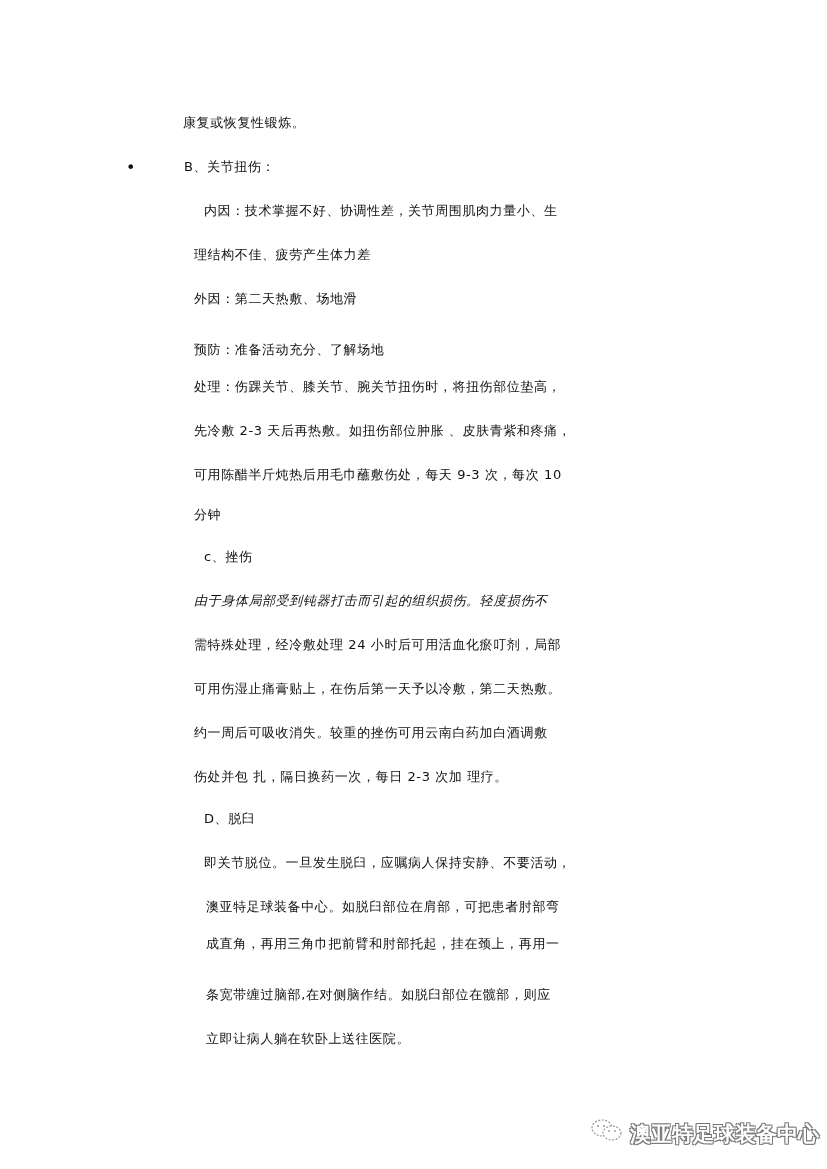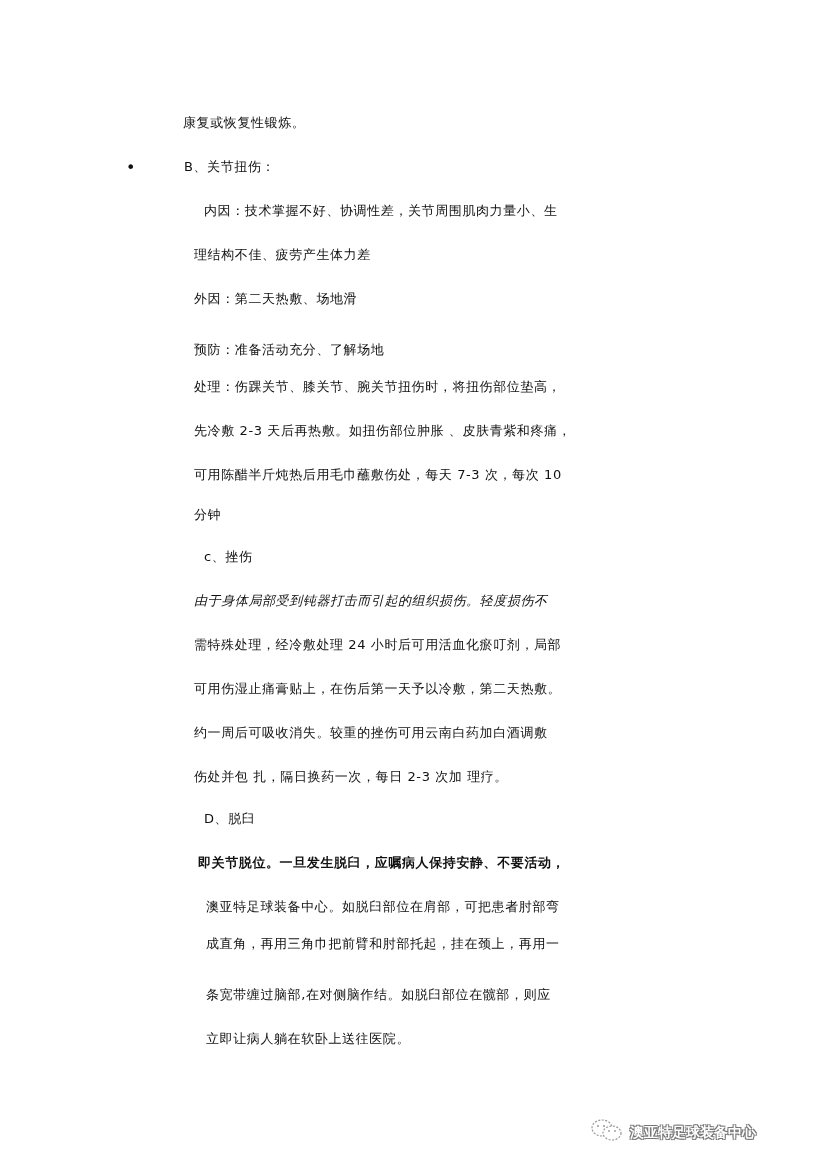--- a/index.html
+++ b/index.html
@@ -8,49 +8,49 @@
     font-family: "DejaVu Sans", "Liberation Sans", sans-serif; color: #111111;
   }
   .line {
     position: absolute; font-size: 13px; line-height: 24px; white-space: nowrap; letter-spacing: 0.6px;
   }
   .bullet {
     position: absolute; left: 126px; top: 156px; font-size: 16px; line-height: 24px;
   }
   .watermark {
     position: absolute; left: 590px; top: 1118px; display: flex; align-items: center; gap: 6px;
-    color: #ffffff; font-size: 14px; font-weight: bold;
+    color: #ffffff; font-size: 21px; font-weight: bold;
     text-shadow: -1px -1px 0 #777, 1px -1px 0 #777, -1px 1px 0 #777, 1px 1px 0 #777;
   }
   .watermark svg { width: 34px; height: 26px; }
 </style>
 </head>
 <body>
 
 <div>
   <span class="bullet">•</span>
   <div id="lines">
       <div class="line" style="left: 183px; top: 111px;">康复或恢复性锻炼。</div>
       <div class="line" style="left: 184px; top: 155px;">B、关节扭伤：</div>
       <div class="line" style="left: 204px; top: 199px;">内因：技术掌握不好、协调性差，关节周围肌肉力量小、生</div>
       <div class="line" style="left: 194px; top: 243px;">理结构不佳、疲劳产生体力差</div>
       <div class="line" style="left: 194px; top: 287px;">外因：第二天热敷、场地滑</div>
       <div class="line" style="left: 194px; top: 331px; margin-top: 7px;">预防：准备活动充分、了解场地</div>
       <div class="line" style="left: 194px; top: 375px;">处理：伤踝关节、膝关节、腕关节扭伤时，将扭伤部位垫高，</div>
       <div class="line" style="left: 194px; top: 419px;">先冷敷 2-3 天后再热敷。如扭伤部位肿胀 、皮肤青紫和疼痛，</div>
-      <div class="line" style="left: 194px; top: 463px;">可用陈醋半斤炖热后用毛巾蘸敷伤处，每天 7-3 次，每次 10</div>
+      <div class="line" style="left: 194px; top: 463px;">可用陈醋半斤炖热后用毛巾蘸敷伤处，每天 9-3 次，每次 10</div>
       <div class="line" style="left: 194px; top: 503px;">分钟</div>
       <div class="line" style="left: 204px; top: 545px;">c、挫伤</div>
       <div class="line" style="left: 194px; top: 589px; font-style: italic;">由于身体局部受到钝器打击而引起的组织损伤。轻度损伤不</div>
       <div class="line" style="left: 194px; top: 633px;">需特殊处理，经冷敷处理 24 小时后可用活血化瘀叮剂，局部</div>
       <div class="line" style="left: 194px; top: 677px;">可用伤湿止痛膏贴上，在伤后第一天予以冷敷，第二天热敷。</div>
       <div class="line" style="left: 194px; top: 721px;">约一周后可吸收消失。较重的挫伤可用云南白药加白酒调敷</div>
       <div class="line" style="left: 194px; top: 765px;">伤处并包 扎，隔日换药一次，每日 2-3 次加 理疗。</div>
       <div class="line" style="left: 204px; top: 807px;">D、脱臼</div>
-      <div class="line" style="left: 198px; top: 851px; font-weight: bold;">即关节脱位。一旦发生脱臼，应嘱病人保持安静、不要活动，</div>
+      <div class="line" style="left: 204px; top: 851px;">即关节脱位。一旦发生脱臼，应嘱病人保持安静、不要活动，</div>
       <div class="line" style="left: 206px; top: 895px;">澳亚特足球装备中心。如脱臼部位在肩部，可把患者肘部弯</div>
       <div class="line" style="left: 206px; top: 932px; text-align: center;">成直角，再用三角巾把前臂和肘部托起，挂在颈上，再用一</div>
       <div class="line" style="left: 206px; top: 983px;">条宽带缠过脑部,在对侧脑作结。如脱臼部位在髋部，则应</div>
       <div class="line" style="left: 206px; top: 1027px;">立即让病人躺在软卧上送往医院。</div>
     </div>
 </div>
 
 <div class="watermark">
   <span>
     <svg viewBox="0 0 34 26">

